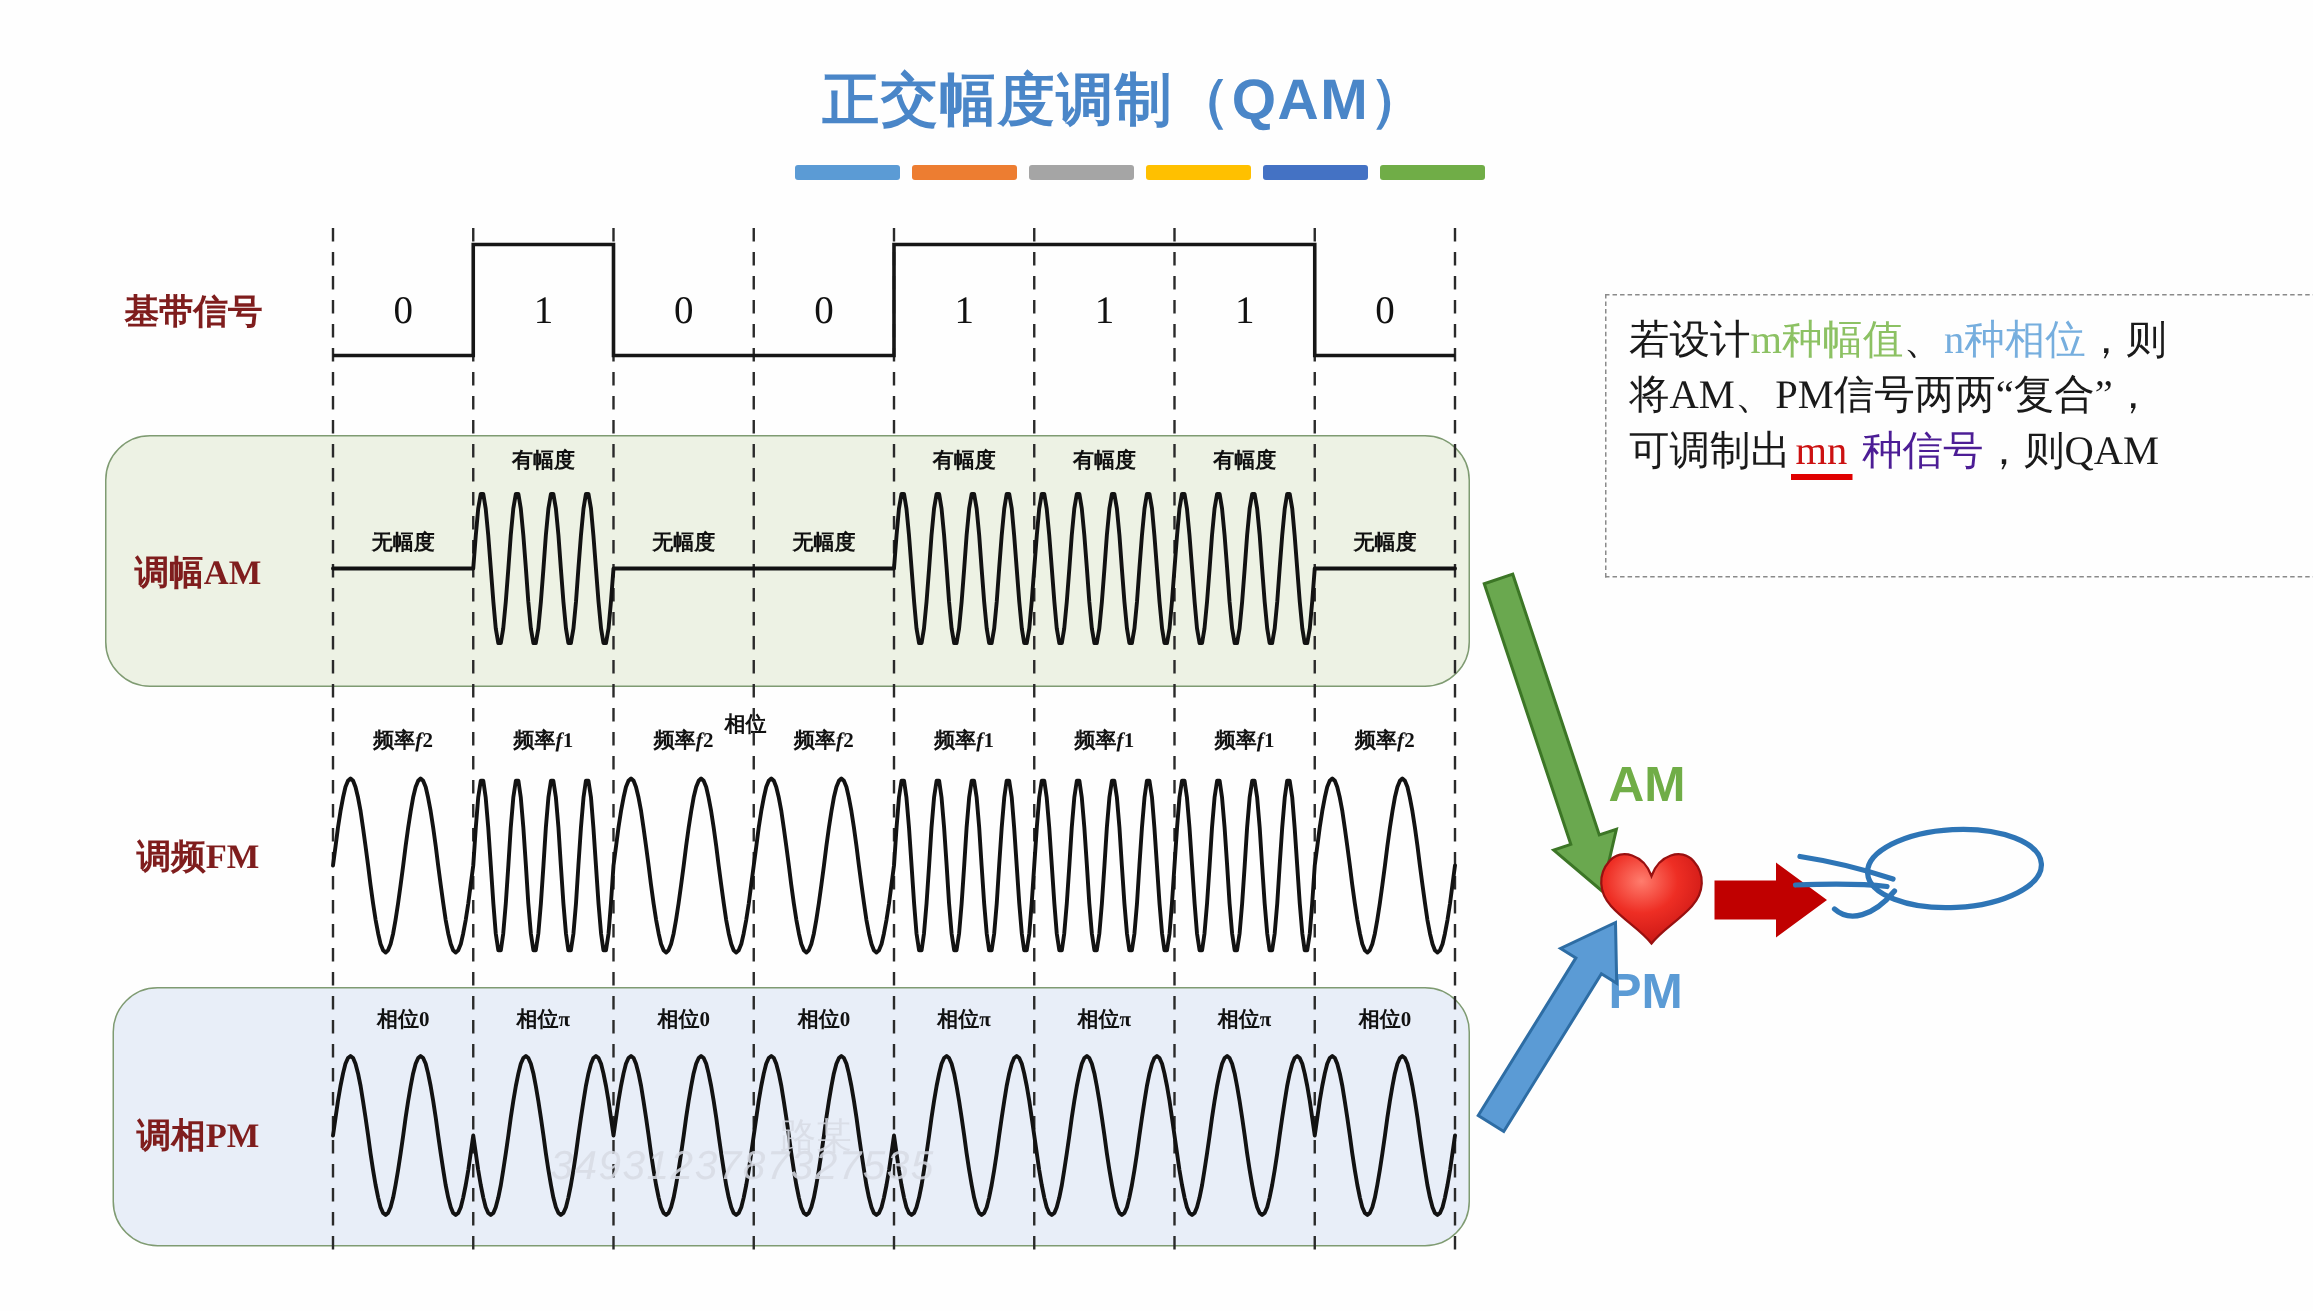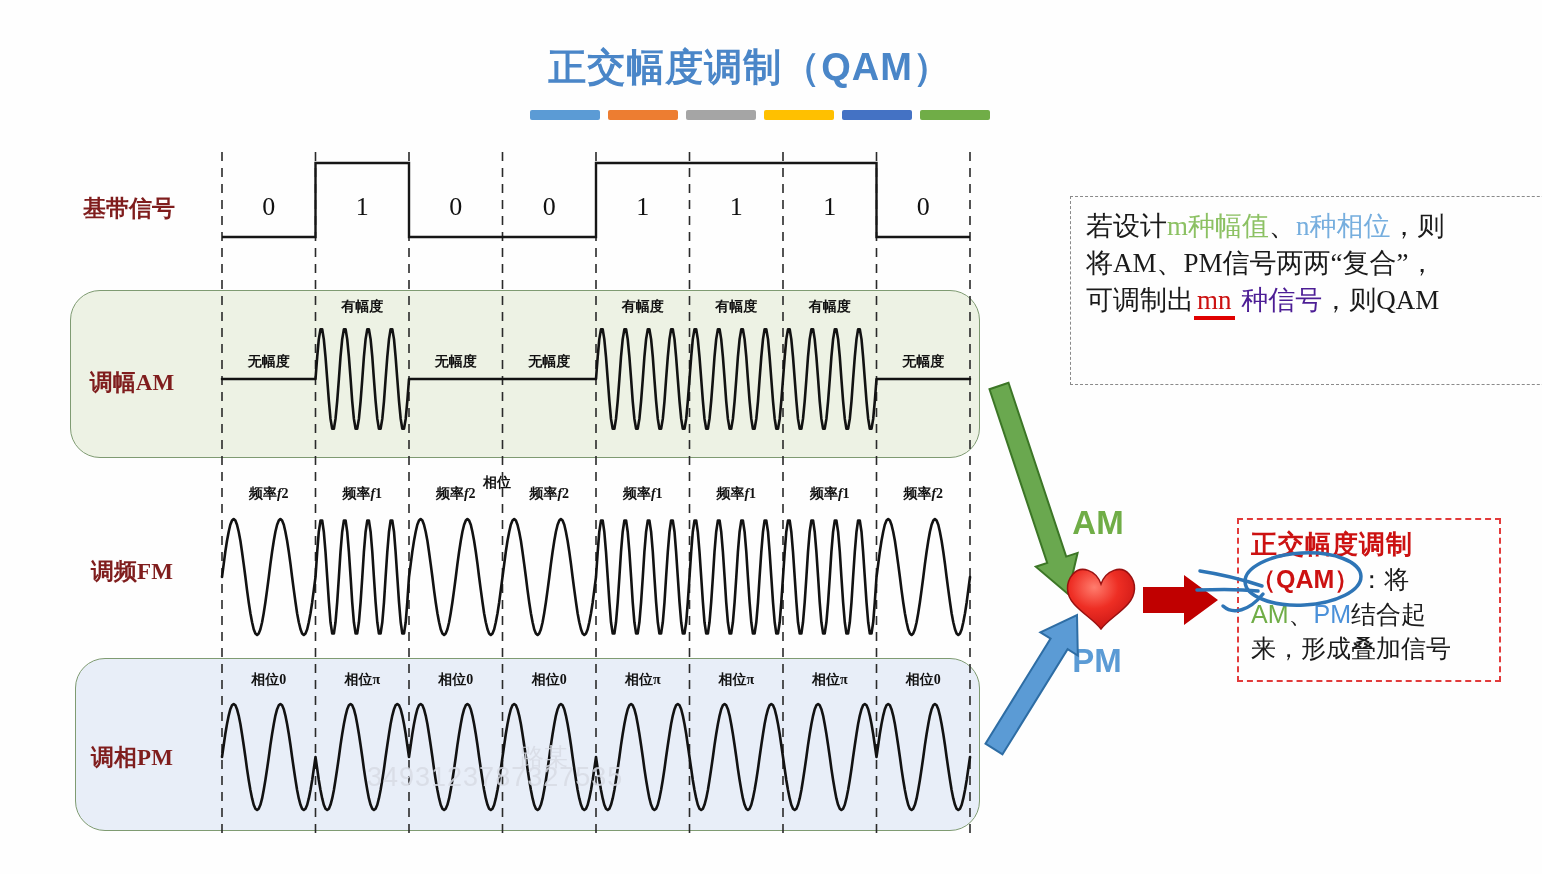--- a/index.html
+++ b/index.html
@@ -36,21 +36,21 @@
            box-sizing:border-box;padding:8px 12px;font-size:25px;line-height:34px;}
   #qam-box .l1{color:#cc1111;font-weight:bold;font-size:26px;letter-spacing:1px;}
   #qam-box .qam-red{color:#cc1111;font-weight:bold;font-family:"Liberation Sans",sans-serif;}
   #qam-box .green{color:#70ad47;font-family:"Liberation Sans",sans-serif;}
   #qam-box .blue{color:#4a90d9;font-family:"Liberation Sans",sans-serif;}
   .flow-label{font-family:"Liberation Sans","DejaVu Sans",sans-serif;font-size:33px;font-weight:600;}
   #flow-am{left:1098px;top:523px;color:#70ad47;}
   #flow-pm{left:1097px;top:661px;color:#5b9bd5;}
   .watermark{color:rgba(215,219,228,0.85);z-index:6;font-family:"Liberation Sans",sans-serif;}
   #wm1{left:520px;top:741px;font-size:24px;}
-  #wm2{left:367px;top:762px;font-size:27px;letter-spacing:1px;}
+  #wm2{left:367px;top:762px;font-size:27px;letter-spacing:1px;font-style:italic;}
 </style>
 </head>
 <body>
 
 <div class="canvas">
 
   <div id="page-title" class="abs ctr">正交幅度调制（QAM）</div>
   <div id="title-bars">
       <div class="bar" style="left: 530px; background: rgb(91, 155, 213);"></div>
       <div class="bar" style="left: 608px; background: rgb(237, 125, 49);"></div>
@@ -139,26 +139,20 @@
 
   <div id="note-box" class="abs">
     <div><span>若设计</span><span class="g">m种幅值</span><span>、</span><span class="bl">n种相位</span><span>，则</span></div>
     <div>将AM、PM信号两两“复合”，</div>
     <div><span>可调制出</span><span class="mn-ul">mn</span><span class="rd"> 种信号</span><span>，则QAM</span></div>
   </div>
 
   <div id="flow-am" class="abs ctr flow-label">AM</div>
   <div id="flow-pm" class="abs ctr flow-label">PM</div>
 
-  <div id="qam-box" class="abs">
-    <div class="l1">正交幅度调制</div>
-    <div><span class="qam-red">（</span><span class="qam-red">QAM</span><span class="qam-red">）</span><span>：将</span></div>
-    <div><span class="green">AM</span><span>、</span><span class="blue">PM</span><span>结合起</span></div>
-    <div>来，形成叠加信号</div>
-  </div>
 
   <svg id="annot-svg" width="1542" height="874" viewBox="0 0 1542 874">
     <ellipse cx="1303" cy="579" rx="58" ry="26" fill="none" stroke="#2e75b6" stroke-width="3.5" transform="rotate(-3 1303 579)"></ellipse>
     <path d="M1200 571 C1226 575,1244 580,1262 586 M1197 590 C1222 589,1241 589,1258 591 M1263 594 C1249 611,1233 615,1223 606" fill="none" stroke="#2e75b6" stroke-width="3.5" stroke-linecap="round"></path>
   </svg>
 
   <div id="wm1" class="abs watermark">路某</div>
   <div id="wm2" class="abs watermark">3493123787327535</div>
 </div>
 

